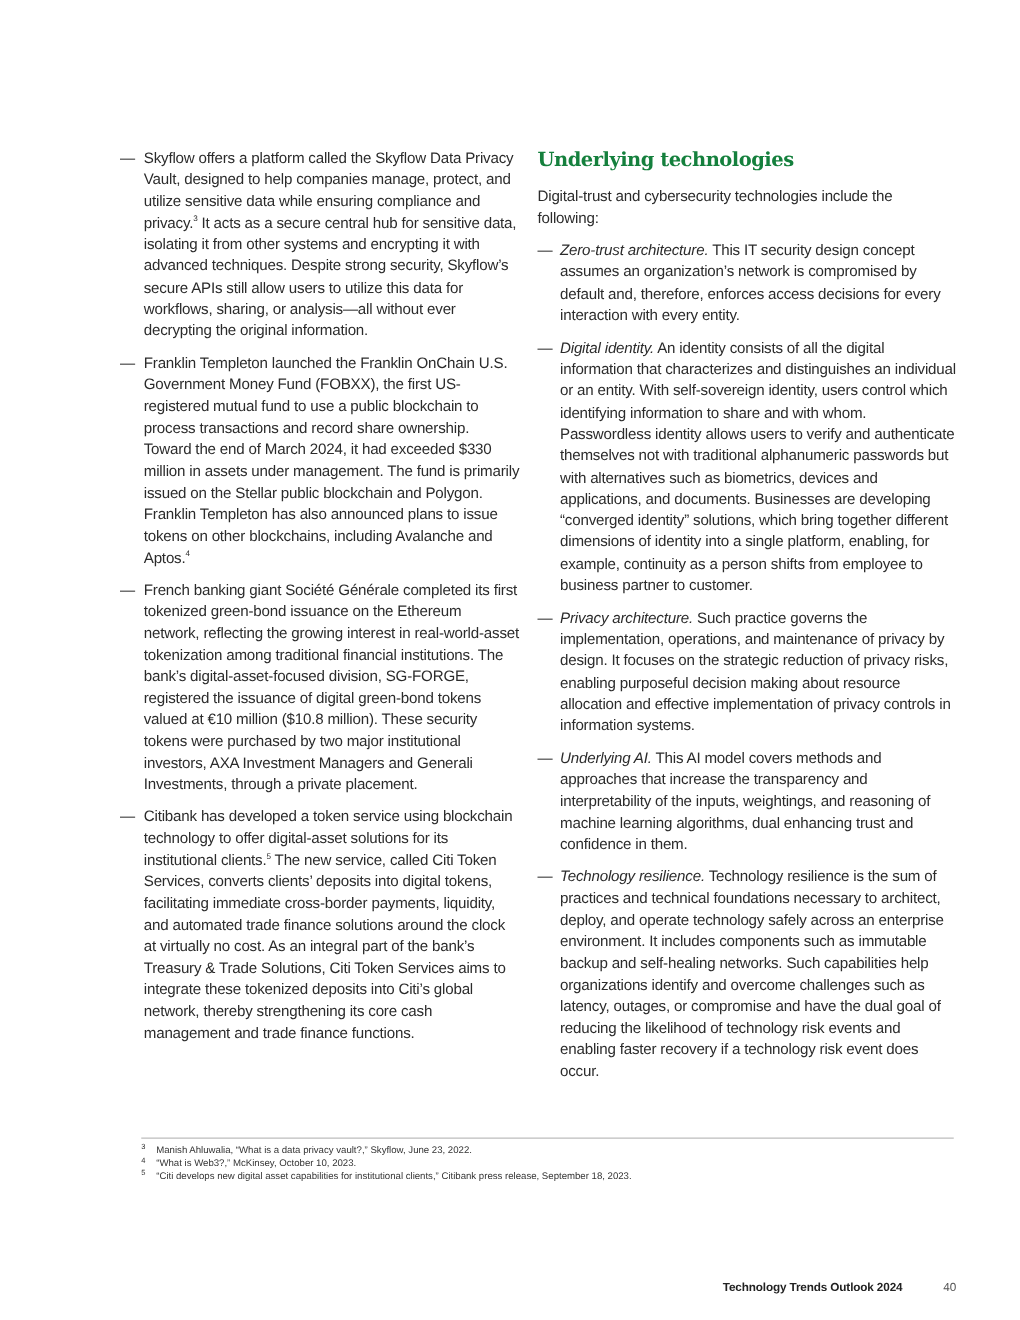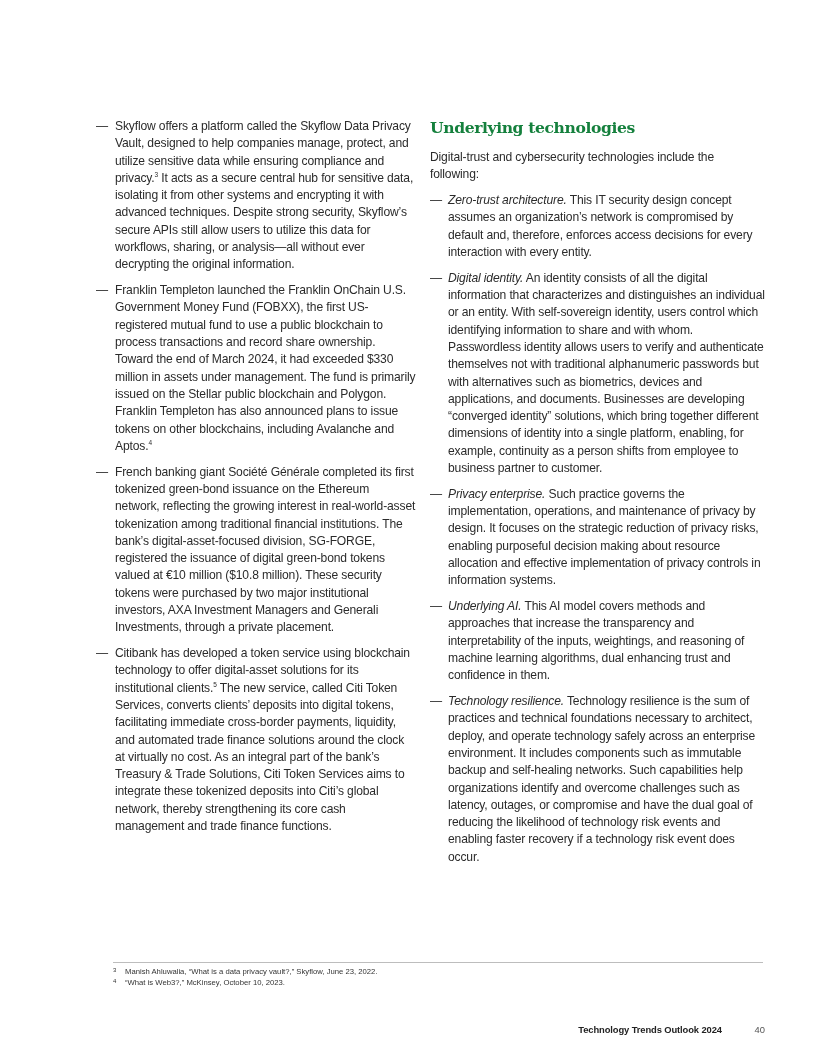--- a/index.html
+++ b/index.html
@@ -59,21 +59,21 @@
     }
     .intro {
       margin: 0 0 8.5px 0;
     }
     .term {
       font-style: italic;
     }
     .footnotes {
       position: absolute;
       left: 113px;
-      top: 962px;
+      top: 910px;
       width: 650px;
       border-top: 1px solid #bdbdbd;
       padding-top: 4px;
       font-size: 7.7px;
       line-height: 10.6px;
       color: #333;
     }
     .footnote {
       position: relative;
       padding-left: 12px;
@@ -129,39 +129,43 @@
   <p class="bullet">
     <span class="dash">—</span>
     <span class="term">Zero-trust architecture.</span><span> This IT security design concept assumes an organization’s network is compromised by default and, therefore, enforces access decisions for every interaction with every entity.</span>
   </p>
   <p class="bullet">
     <span class="dash">—</span>
     <span class="term">Digital identity.</span><span> An identity consists of all the digital information that characterizes and distinguishes an individual or an entity. With self-sovereign identity, users control which identifying information to share and with whom. Passwordless identity allows users to verify and authenticate themselves not with traditional alphanumeric passwords but with alternatives such as biometrics, devices and applications, and documents. Businesses are developing “converged identity” solutions, which bring together different dimensions of identity into a single platform, enabling, for example, continuity as a person shifts from employee to business partner to customer.</span>
   </p>
   <p class="bullet">
     <span class="dash">—</span>
-    <span class="term">Privacy enterprise.</span><span> Such practice governs the implementation, operations, and maintenance of privacy by design. It focuses on the strategic reduction of privacy risks, enabling purposeful decision making about resource allocation and effective implementation of privacy controls in information systems.</span>
+    <span class="term">Privacy architecture.</span><span> Such practice governs the implementation, operations, and maintenance of privacy by design. It focuses on the strategic reduction of privacy risks, enabling purposeful decision making about resource allocation and effective implementation of privacy controls in information systems.</span>
   </p>
   <p class="bullet">
     <span class="dash">—</span>
     <span class="term">Underlying AI.</span><span> This AI model covers methods and approaches that increase the transparency and interpretability of the inputs, weightings, and reasoning of machine learning algorithms, dual enhancing trust and confidence in them.</span>
   </p>
   <p class="bullet">
     <span class="dash">—</span>
     <span class="term">Technology resilience.</span><span> Technology resilience is the sum of practices and technical foundations necessary to architect, deploy, and operate technology safely across an enterprise environment. It includes components such as immutable backup and self-healing networks. Such capabilities help organizations identify and overcome challenges such as latency, outages, or compromise and have the dual goal of reducing the likelihood of technology risk events and enabling faster recovery if a technology risk event does occur.</span>
   </p>
 </div>
 
 <div class="footnotes">
   <div class="footnote">
     <span class="fn-num">3</span>
     <span>Manish Ahluwalia, “What is a data privacy vault?,” Skyflow, June 23, 2022.</span>
   </div>
   <div class="footnote">
     <span class="fn-num">4</span>
     <span>“What is Web3?,” McKinsey, October 10, 2023.</span>
   </div>
+  <div class="footnote">
+    <span class="fn-num">5</span>
+    <span>“Citi develops new digital asset capabilities for institutional clients,” Citibank press release, September 18, 2023.</span>
+  </div>
 </div>
 
 <div class="page-footer">
   <span class="report-title">Technology Trends Outlook 2024</span>
   <span class="page-num">40</span>
 </div>
 
 </body></html>

